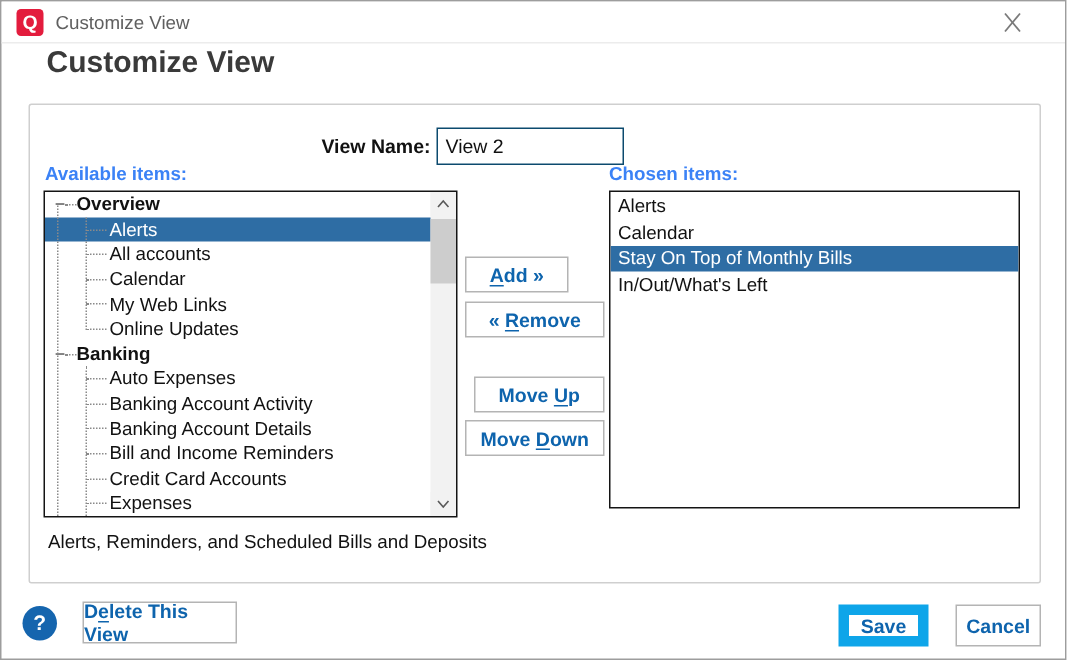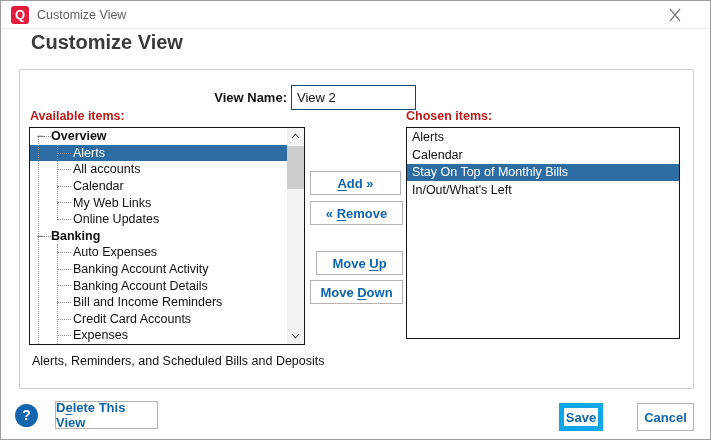--- a/index.html
+++ b/index.html
@@ -38,21 +38,21 @@
   }
   .viewname-label {
     position:absolute; left:0; top:20px; width:267px; text-align:right;
     font-size:13px; font-weight:bold; color:#111;
   }
   .viewname-input {
     position:absolute; left:271px; top:15px; width:125px; height:25px;
     border:1px solid #0c4a6e; font-size:13px; padding:0 5px; color:#111;
     font-family:"Liberation Sans","DejaVu Sans",sans-serif; outline:none; background:#fff;
   }
-  .col-label { position:absolute; font-size:12.5px; font-weight:bold; color:#b91c1c; }
+  .col-label { position:absolute; font-size:12.5px; font-weight:bold; color:#3b82f6; }
   .available-label { left:10px; top:39px; }
   .chosen-label   { left:386px; top:39px; }
 
   .listbox { position:absolute; background:#fff; border:1px solid #141414; overflow:hidden; }
   .available-list { left:9px;  top:57px; width:276px; height:218px; }
   .chosen-list    { left:386px; top:57px; width:274px; height:212px; }
 
   
   .trow { position:relative; height:16.6px; font-size:12.5px; color:#111;
           display:flex; align-items:center; white-space:nowrap; }
@@ -84,41 +84,41 @@
           display:flex; align-items:center; padding-left:5px; white-space:nowrap; }
   .crow.selected { background:#2e6da4; color:#ffffff; }
 
   
   .tbtn {
     position:absolute; background:#fff; border:1px solid #b4b4b4;
     color:#0e64ad; font-weight:bold; font-size:13px; text-align:center;
     font-family:"Liberation Sans","DejaVu Sans",sans-serif; cursor:default;
     display:flex; align-items:center; justify-content:center;
   }
-  .btn-add      { left:290px; top:101px; width:91px; height:24px; }
+  .btn-add      { left:290px; top:101px; width:69px; height:24px; }
   .btn-remove   { left:290px; top:131px; width:93px; height:24px; }
   .btn-moveup   { left:296px; top:181px; width:87px; height:24px; }
   .btn-movedown { left:290px; top:210px; width:93px; height:24px; }
   .tbtn u, .fbtn u { text-decoration:underline; text-underline-offset:2px; }
 
   .status-text { position:absolute; left:12px; top:284px; font-size:12.5px; color:#111; }
 
   
   .help-btn {
     position:absolute; left:14px; top:403px; width:23px; height:23px; border-radius:50%;
     background:#1565ae; color:#fff; font-weight:bold; font-size:14px;
     text-align:center; line-height:23px; cursor:default;
   }
   .fbtn {
     position:absolute; background:#fff; color:#0e64ad; font-weight:bold; font-size:13px;
     display:flex; align-items:center; justify-content:center; cursor:default;
     font-family:"Liberation Sans","DejaVu Sans",sans-serif;
   }
   .btn-delete { left:54px;  top:400px; width:103px; height:28px; border:1px solid #b4b4b4; }
-  .btn-save   { left:558px; top:402px; width:44px; height:28px; border:5px solid #0ea5e9; }
+  .btn-save   { left:558px; top:402px; width:60px; height:28px; border:7px solid #0ea5e9; }
   .btn-cancel { left:636px; top:402px; width:57px; height:28px; border:1px solid #b4b4b4; }
 </style>
 </head>
 <body>
 
 <div class="window">
 
   <div class="titlebar">
     <div class="app-icon">Q</div>
     <div class="win-title">Customize View</div>

